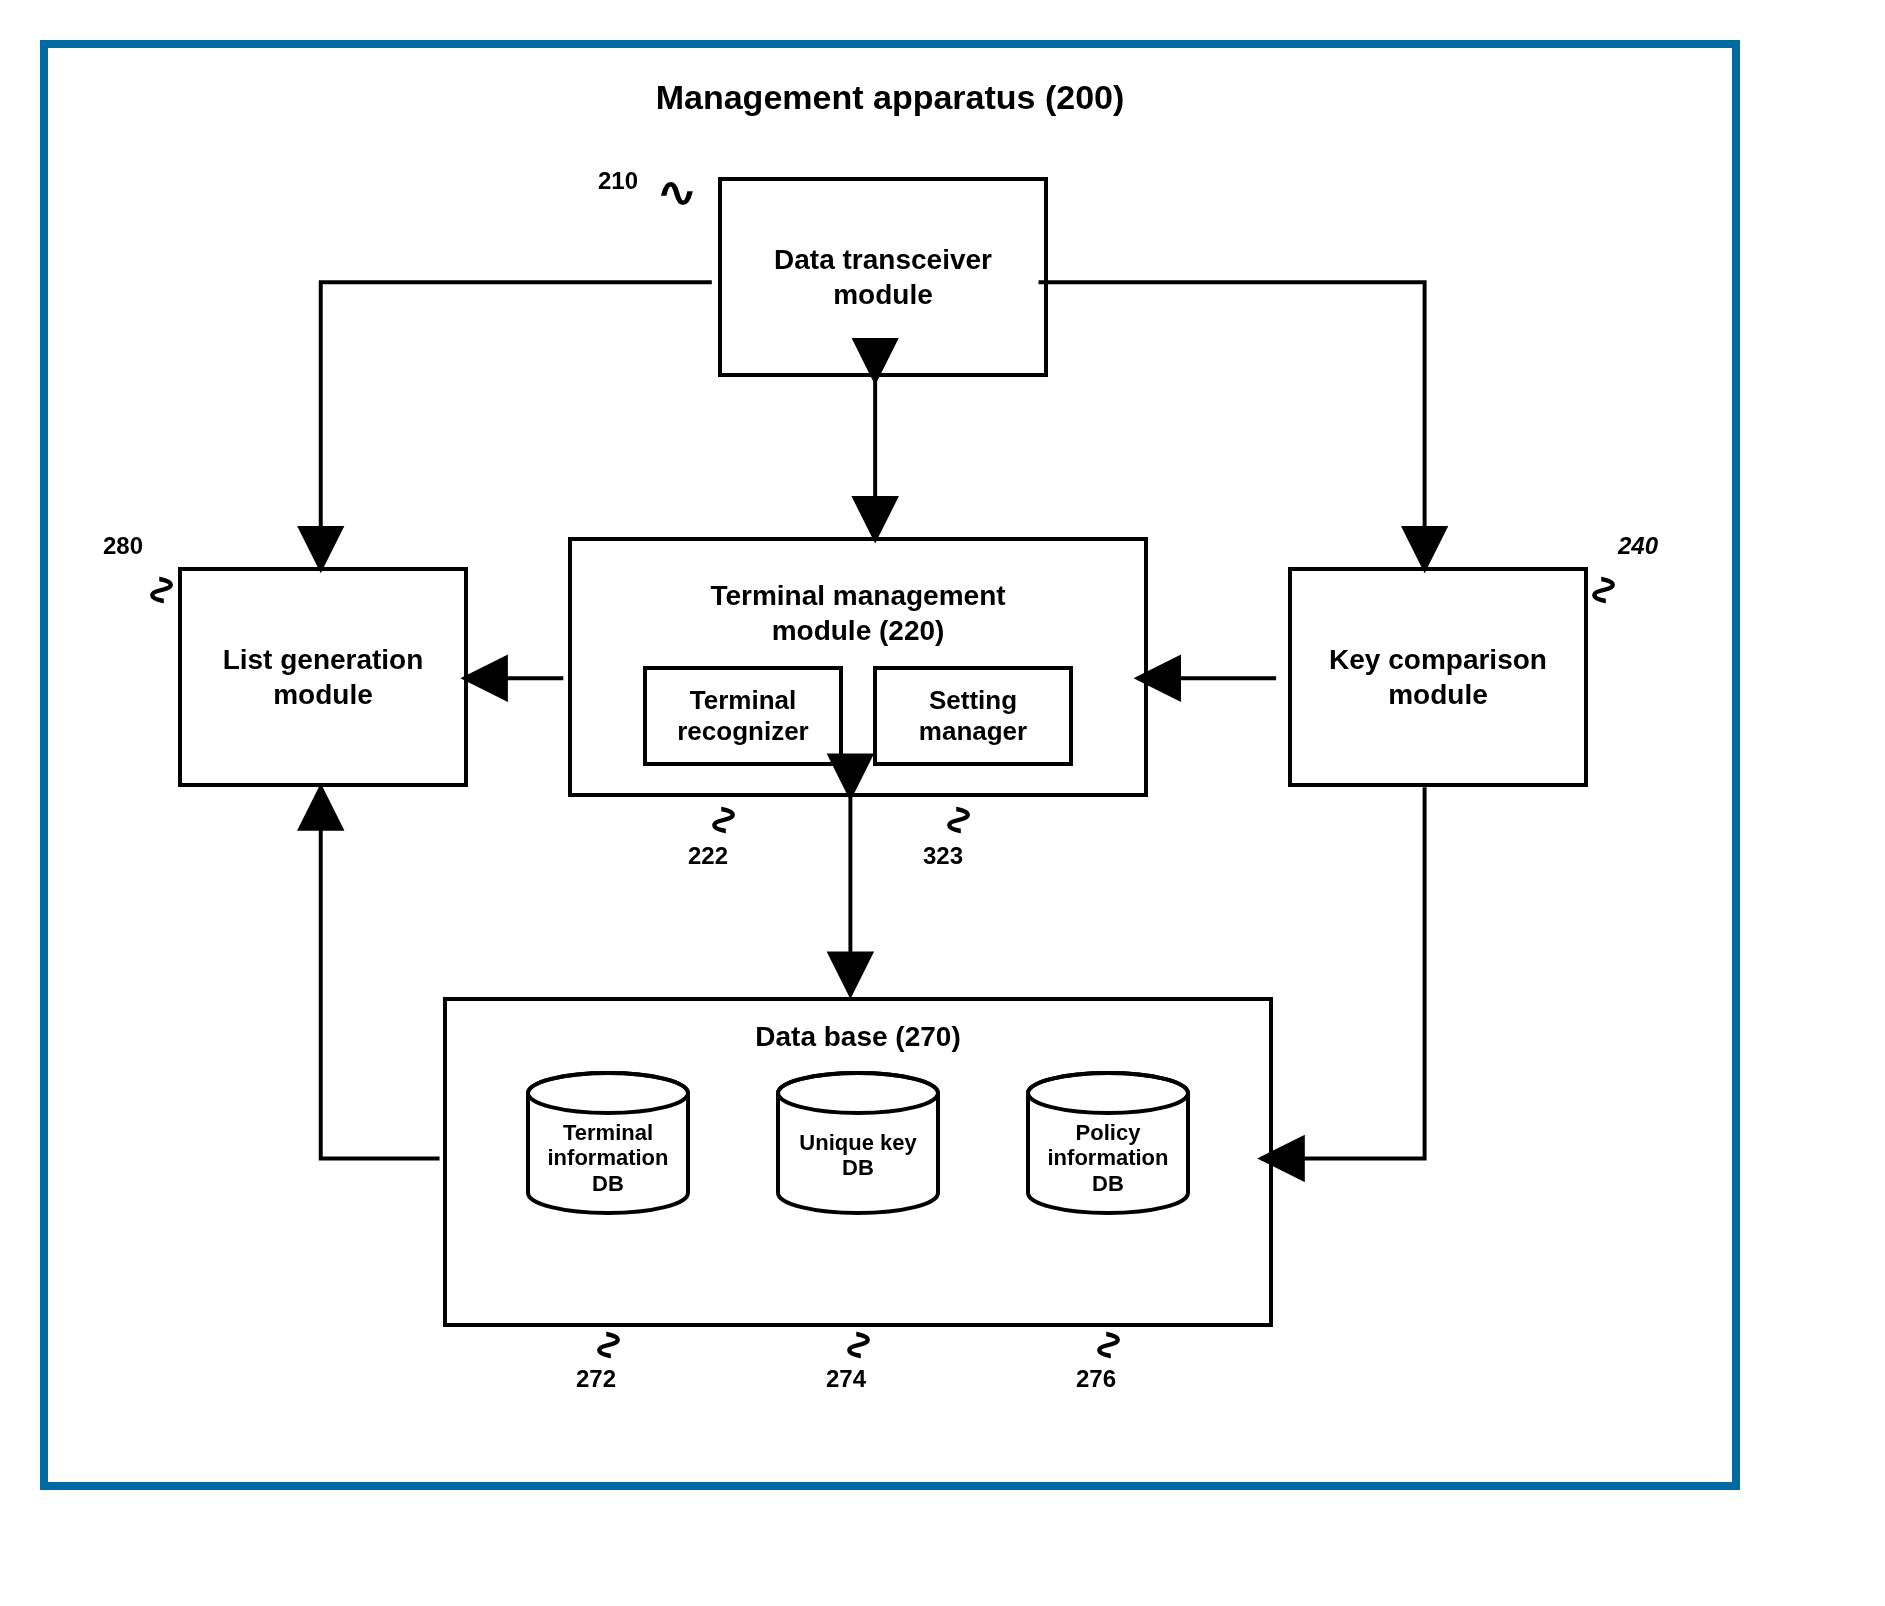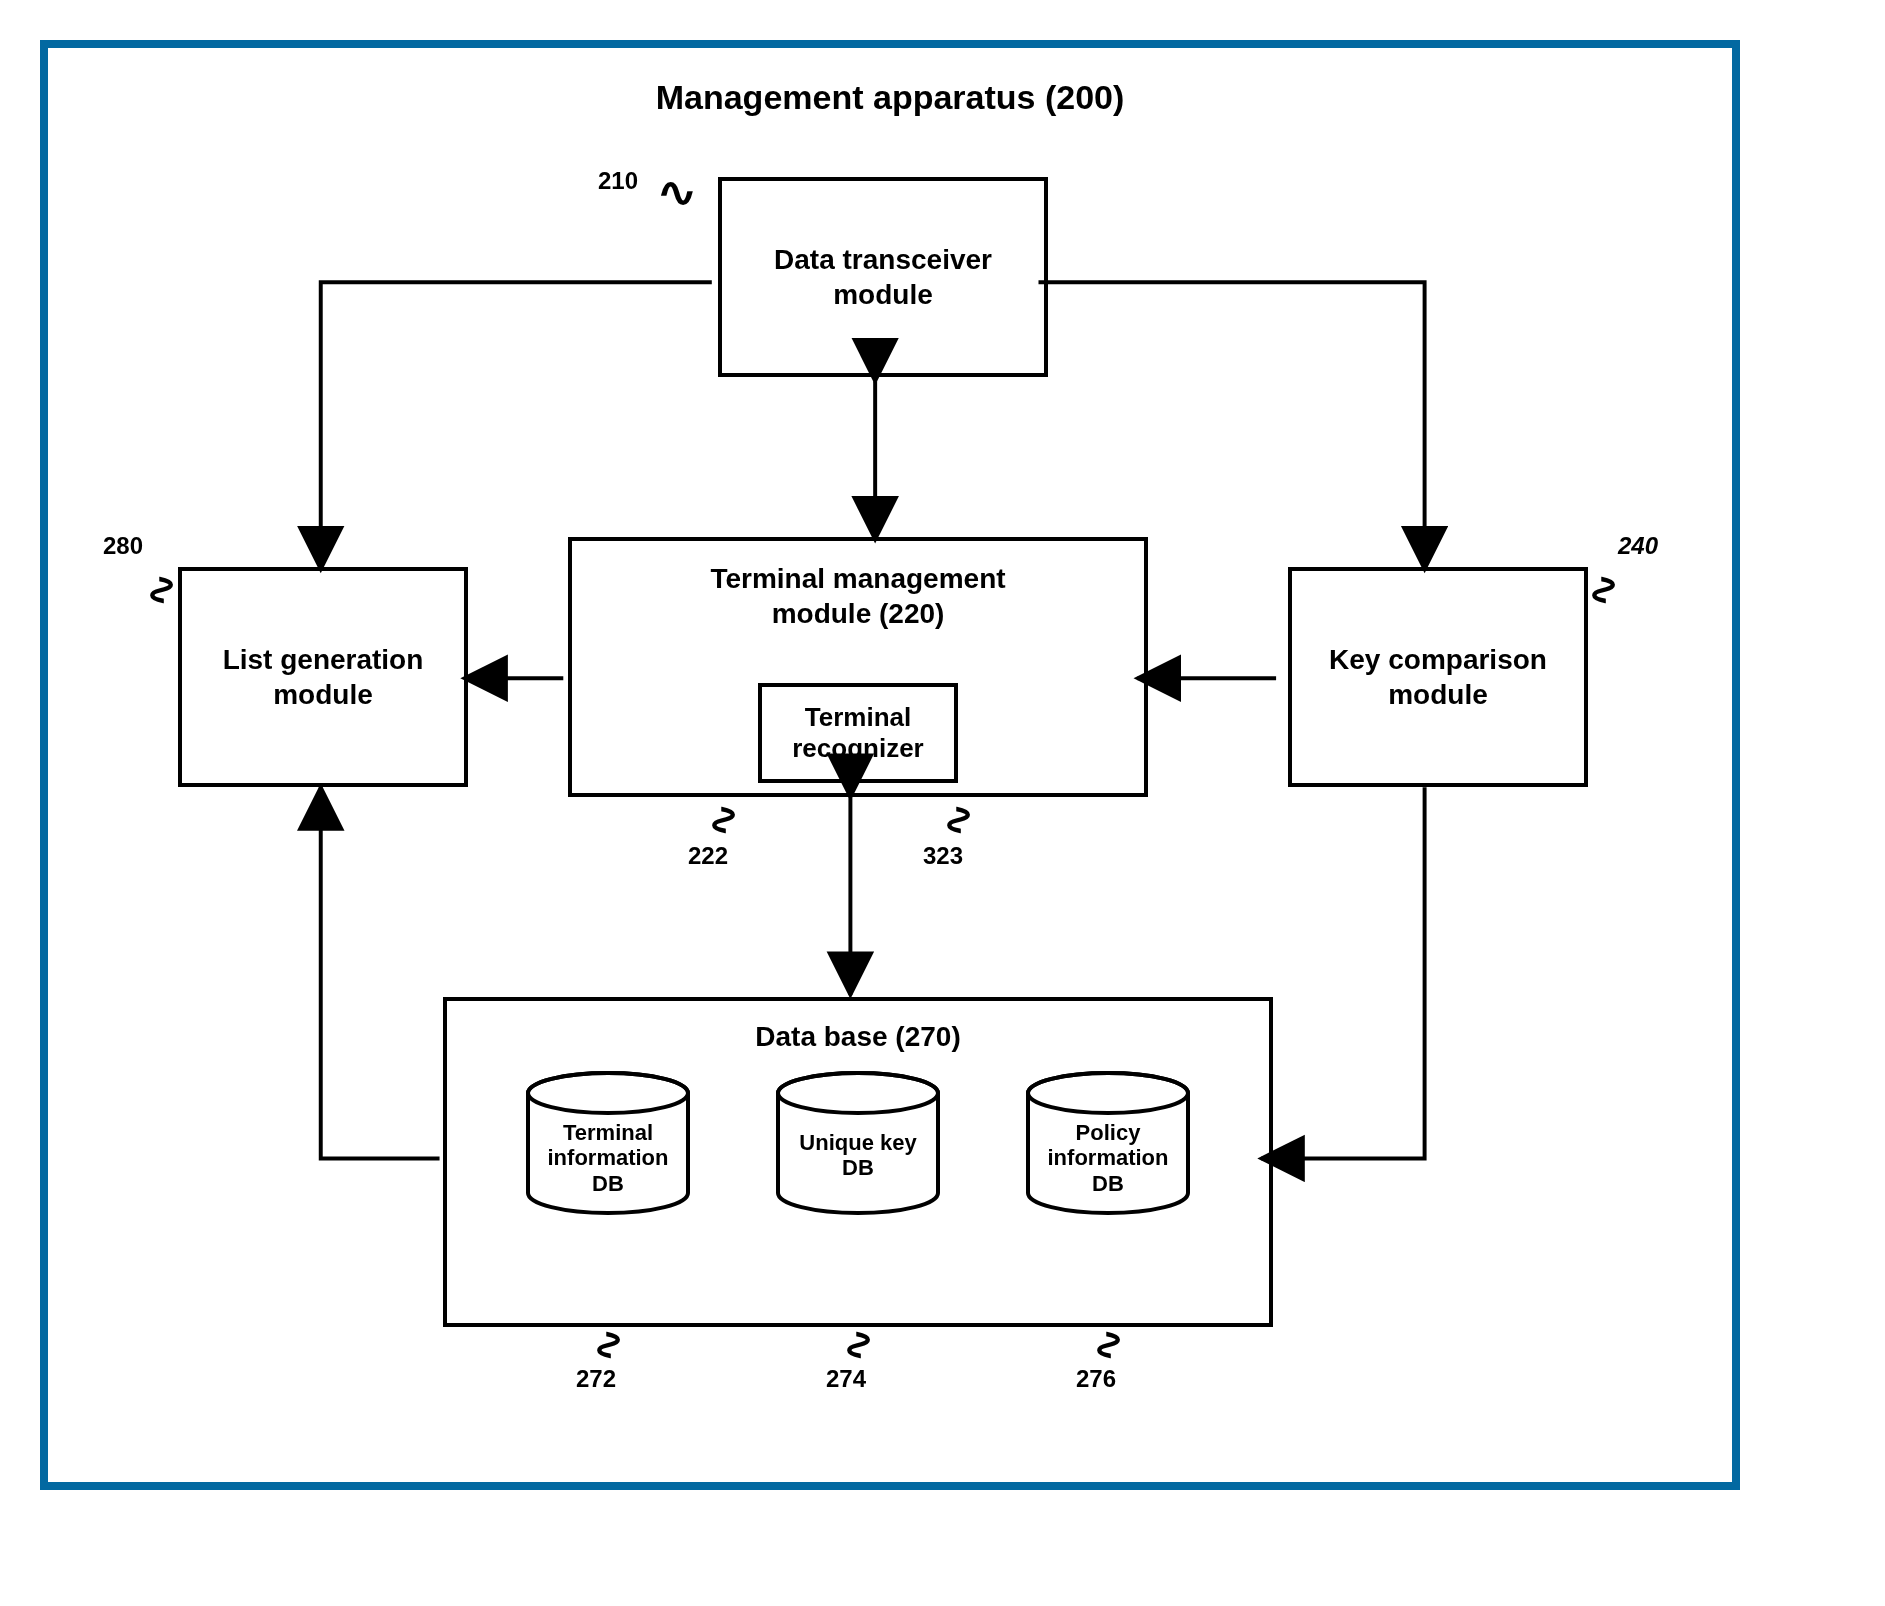--- a/index.html
+++ b/index.html
@@ -116,27 +116,31 @@
     <span class="squig" style="left:562px; top:32px;">∿</span>
     <span class="ref" style="left:500px; top:30px;">210</span>
 
     <div class="box" style="left:80px; top:430px; width:290px; height:220px;">
       <span style="white-space:pre-line;">List generation
 module</span>
     </div>
     <span class="squig" style="left:48px; top:430px; transform:rotate(90deg);">∿</span>
     <span class="ref" style="left:5px; top:395px;">280</span>
 
-    <div class="box" style="left:470px; top:400px; width:580px; height:260px; justify-content:space-between; padding-top:20px;">
+    <div class="box" style="left:470px; top:400px; width:580px; height:260px; justify-content:center; padding-top:20px;">
       <span style="white-space:pre-line;">Terminal management
 module (220)</span>
       <div class="tm-inner">
         <div class="subbox" style="width:200px; height:100px;">
           <span style="white-space:pre-line;">Terminal
 recognizer</span>
+        </div>
+        <div class="subbox" style="width:200px; height:100px;">
+          <span style="white-space:pre-line;">Setting
+manager</span>
         </div>
       </div>
     </div>
     <span class="squig" style="left:610px; top:660px; transform:rotate(90deg);">∿</span>
     <span class="ref" style="left:590px; top:705px;">222</span>
     <span class="squig" style="left:845px; top:660px; transform:rotate(90deg);">∿</span>
     <span class="ref" style="left:825px; top:705px;">323</span>
 
     <div class="box" style="left:1190px; top:430px; width:300px; height:220px;">
       <span style="white-space:pre-line;">Key comparison

